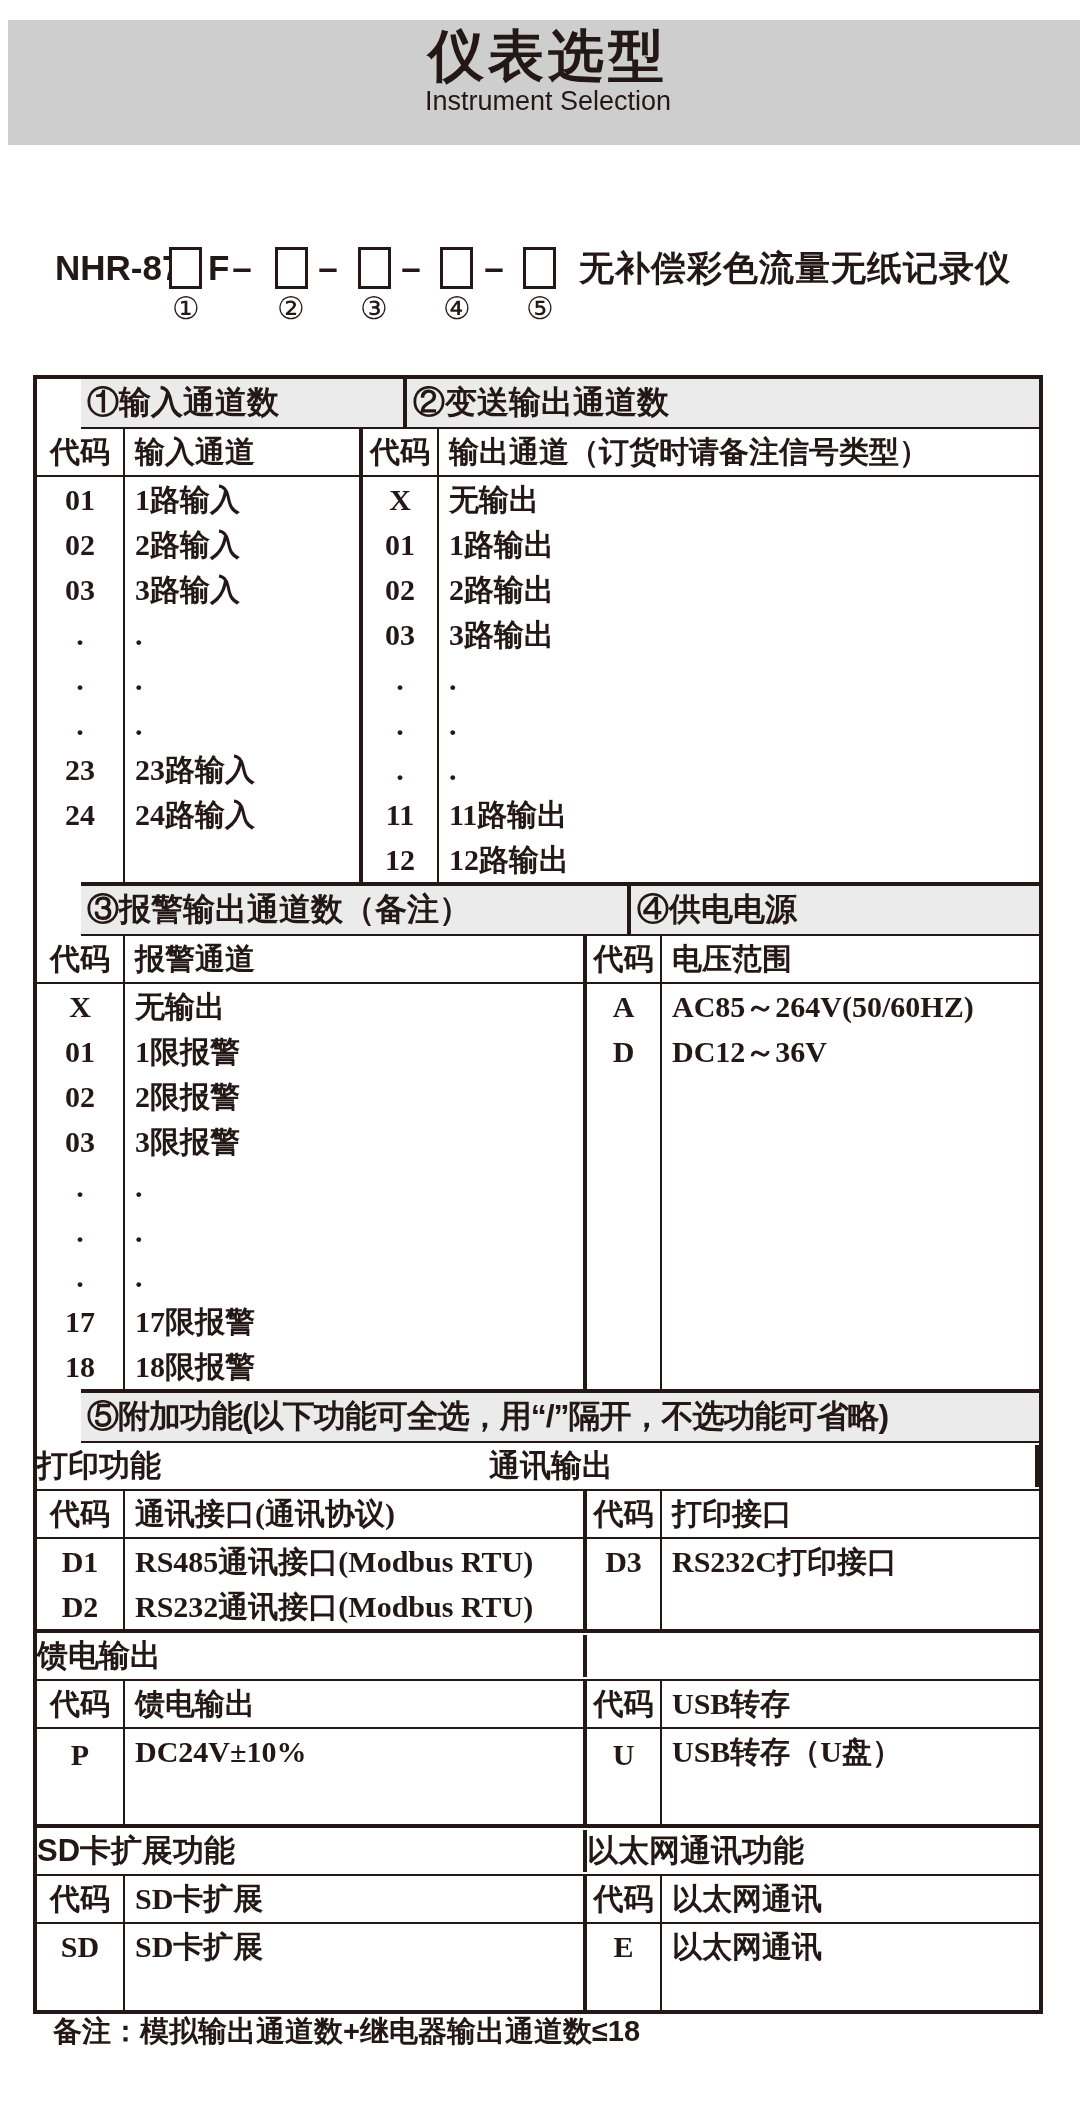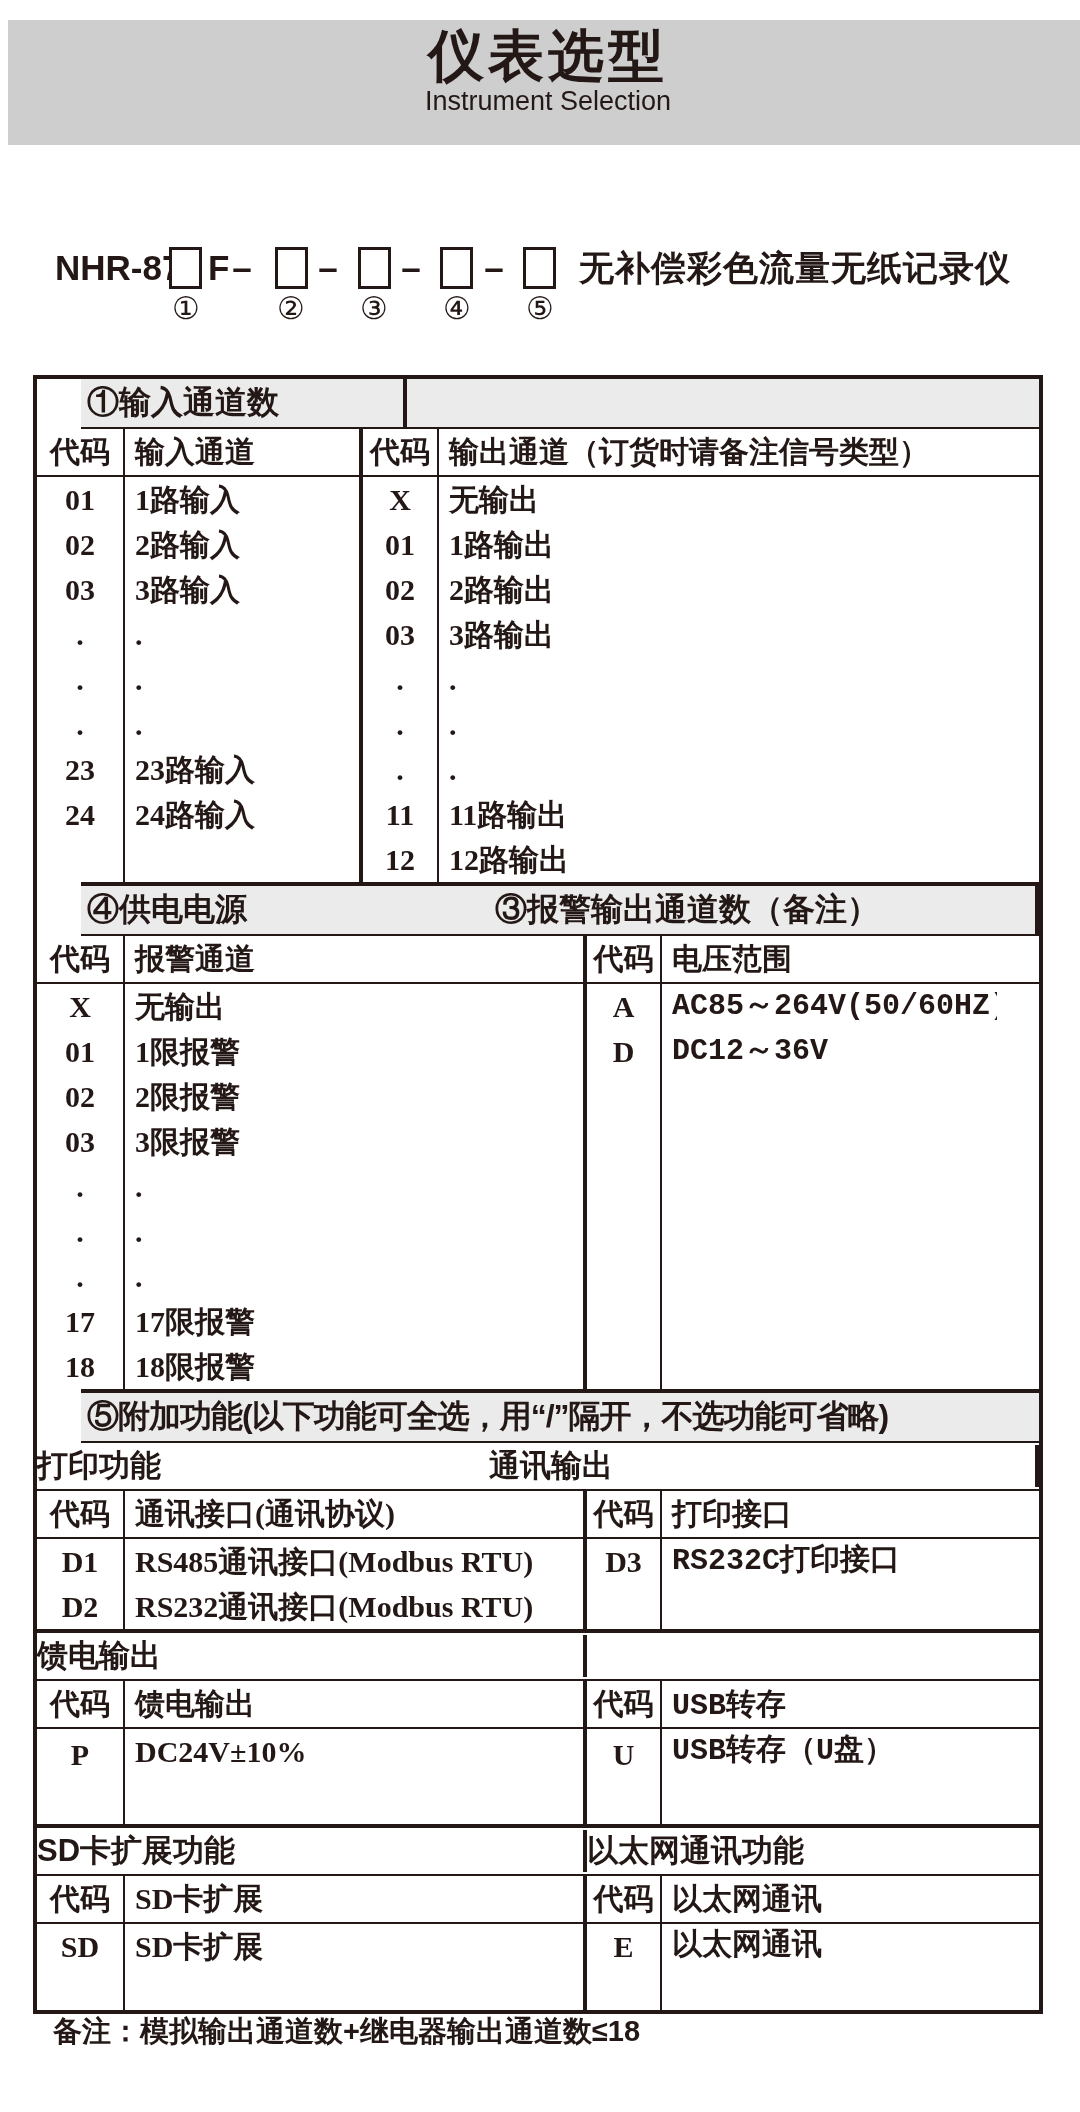--- a/index.html
+++ b/index.html
@@ -44,21 +44,21 @@
   .desccol .ln{padding-left:10px;}
   .cc{justify-content:center;}
   .dc{padding-left:10px;}
   
   .c1{width:88px;border-right:2px solid var(--ink);}
   .d1a{width:238px;border-right:4px solid var(--ink);}
   .c2a{width:76px;border-right:2px solid var(--ink);}
   .d2a{width:600px;}
   .d1b{width:462px;border-right:4px solid var(--ink);}
   .c2b{width:75px;border-right:2px solid var(--ink);}
-  .d2b{width:335px;font-family:Liberation Mono, monospace;}
+  .d2b{width:335px;}
   .h405{height:405px;}
   .h90{height:90px;}
   .h95{height:95px;}
   .h86{height:86px;}
   
   .footer-note{position:absolute;left:53px;top:2012px;font-size:29px;font-weight:700;}
 </style>
 </head>
 <body>
 
@@ -86,20 +86,21 @@
     <span class="m-marker" style="left:274px;">②</span>
     <span class="m-marker" style="left:357px;">③</span>
     <span class="m-marker" style="left:440px;">④</span>
     <span class="m-marker" style="left:523px;">⑤</span>
   </div>
 
   <div class="sel-table">
 
     <div class="band">
       <div class="bc w-left12">①输入通道数</div>
+      <div class="bc grow">②变送输出通道数</div>
     </div>
 
     <div class="colhdr">
       <div class="c1 cc">代码</div>
       <div class="d1a dc">输入通道</div>
       <div class="c2a cc">代码</div>
       <div class="d2a dc">输出通道（订货时请备注信号类型）</div>
     </div>
 
     <div class="tbody h405">
@@ -143,22 +144,22 @@
         <div class="ln">3路输出</div>
         <div class="ln">.</div>
         <div class="ln">.</div>
         <div class="ln">.</div>
         <div class="ln">11路输出</div>
         <div class="ln">12路输出</div>
       </div>
     </div>
 
     <div class="band bt4">
+      <div class="bc w-left34">③报警输出通道数（备注）</div>
       <div class="bc grow">④供电电源</div>
-      <div class="bc w-left34">③报警输出通道数（备注）</div>
     </div>
 
     <div class="colhdr">
       <div class="c1 cc">代码</div>
       <div class="d1b dc">报警通道</div>
       <div class="c2b cc">代码</div>
       <div class="d2b dc">电压范围</div>
     </div>
 
     <div class="tbody h405">

